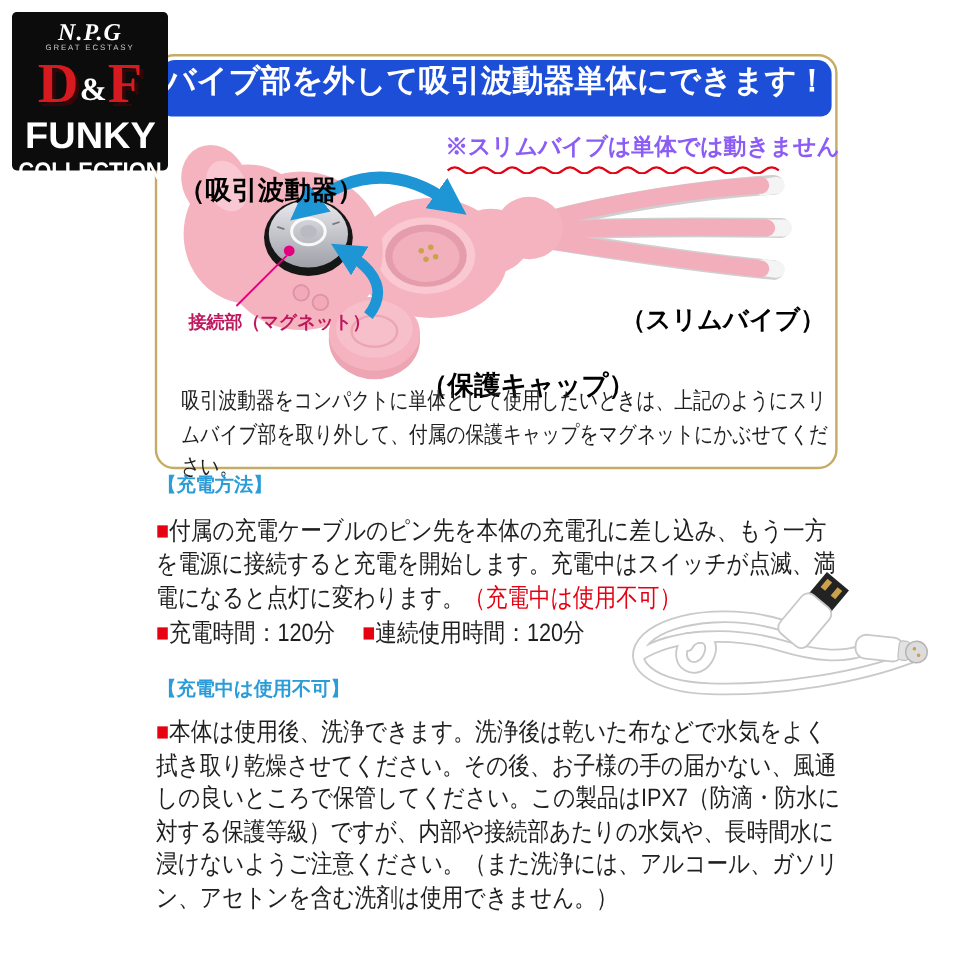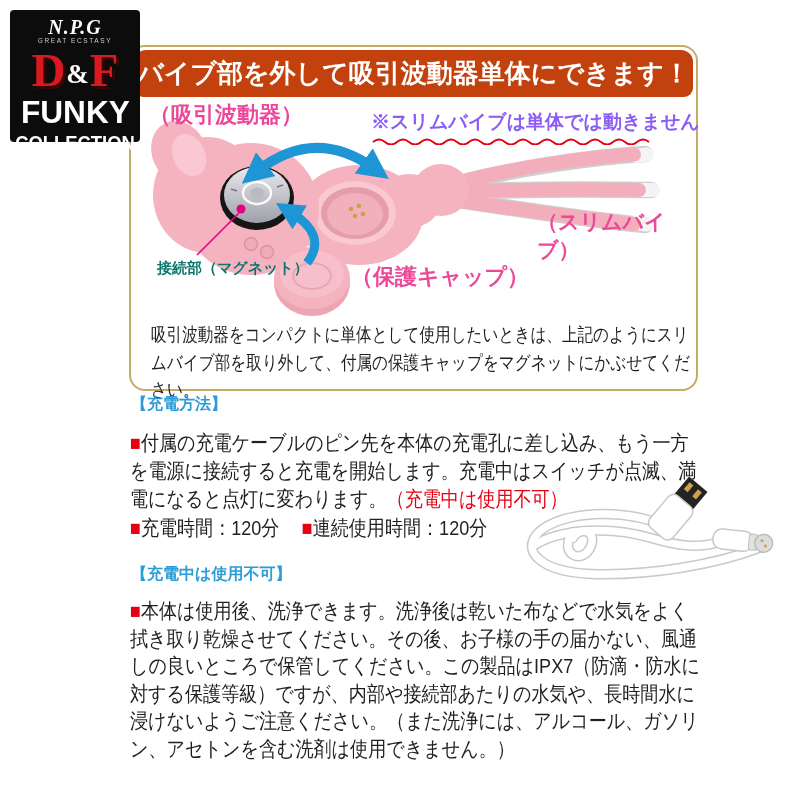--- a/index.html
+++ b/index.html
@@ -21,31 +21,31 @@
   .logo-df .amp{font-family:"Liberation Serif",serif;font-weight:bold;font-size:27px;
                 color:#ffffff;margin:0 1px;line-height:1;transform:translateY(4px);}
   .logo-funky{color:#ffffff;font-weight:bold;font-size:31px;line-height:1;margin-top:3px;
               letter-spacing:0px;transform:scaleX(1.02);}
   .logo-coll{color:#ffffff;font-weight:bold;font-size:20px;line-height:1;margin-top:5px;
              transform:scaleX(0.92);}
 
   
   .figure-box{left:129px;top:45px;width:565px;height:342px;background:#ffffff;
               border:2.5px solid #c4ac66;border-radius:16px;}
-  .banner{position:absolute;left:3px;top:3px;right:3px;height:47px;background:#c2410c;
-          border-radius:12px 12px 9px 9px;display:flex;align-items:center;justify-content:center;}
+  .banner{position:absolute;left:3px;top:3px;right:3px;height:47px;background:#1d4ed8;
+          border-radius:12px 12px 9px 9px;display:flex;justify-content:center;}
   .banner-text{color:#ffffff;font-weight:bold;font-size:26px;white-space:nowrap;letter-spacing:0;}
 
-  .lbl-blue{color:#ec4899;font-weight:bold;}
+  .lbl-blue{color:#000000;font-weight:bold;margin-top:44px;}
   .lbl-suction{left:18px;top:53px;font-size:22px;}
   .warning{left:240px;top:62px;color:#8b5cf6;font-weight:bold;font-size:19px;white-space:nowrap;}
   .warning svg{display:block;margin-top:1px;}
-  .lbl-slim{left:406px;top:161px;font-size:21px;}
+  .lbl-slim{left:386px;top:161px;font-size:21px;}
   .lbl-cap{left:220px;top:215px;font-size:22px;}
-  .lbl-magnet{left:26px;top:212px;color:#0f766e;font-weight:bold;font-size:15px;}
+  .lbl-magnet{left:26px;top:212px;color:#be185d;font-weight:bold;font-size:15px;}
   .fig-caption{left:20px;top:274px;width:660px;font-size:19px;line-height:27.5px;
                transform:scaleX(0.82);transform-origin:0 0;color:#1f1f1f;}
 
   .devices-svg{position:absolute;left:0px;top:50px;}
 
   
   .sec-heading{color:#2b9cd8;font-weight:bold;font-size:16px;white-space:nowrap;}
   .h-charge{left:131px;top:394px;}
   .h-care{left:131px;top:564px;}
   .para{font-size:21px;line-height:28px;transform:scaleX(0.86);transform-origin:0 0;}

